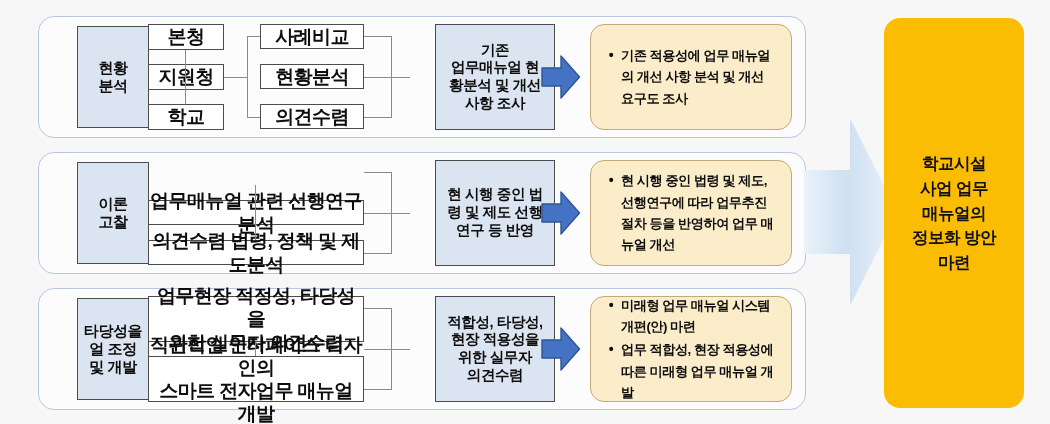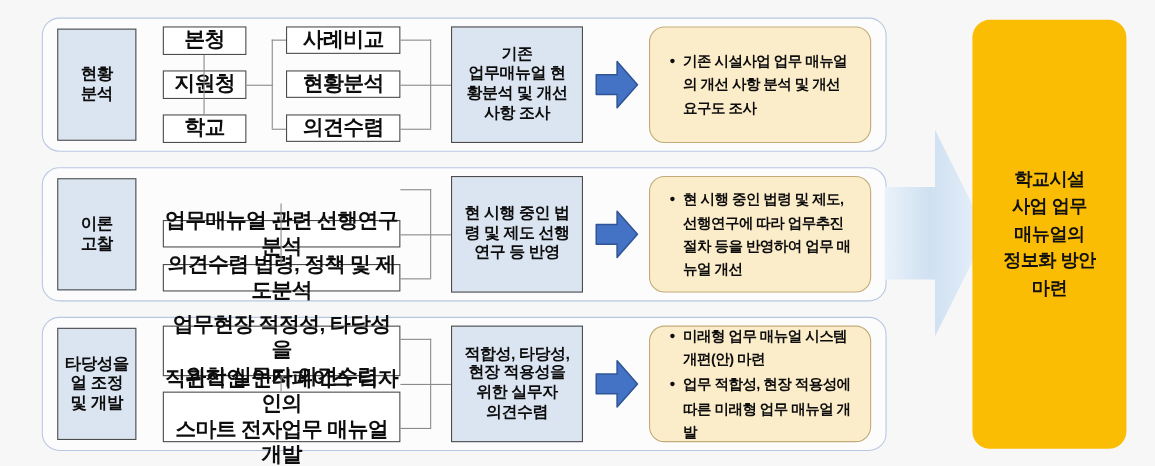--- a/index.html
+++ b/index.html
@@ -27,21 +27,21 @@
   .bx {
     position: absolute;
     border: 1.8px solid #4c4c4c;
     display: flex; align-items: center; justify-content: center;
     text-align: center;
     font-weight: bold;
     color: #0d0d0d;
     line-height: 1.22;
     white-space: pre-line;
   }
-  .blue  { background: #dbe5f1; }
+  .blue  { background: #dbe5f1; margin-left: 25px; }
   .white { background: #ffffff; }
 
   .stage-box { font-size: 15px; letter-spacing: -0.4px; }
   .sub-box   { font-size: 19px; letter-spacing: -0.6px; }
   .mid-box   { font-size: 14.5px; letter-spacing: -0.4px; }
 
   
   .ln { position: absolute; background: #8a8a8a; }
   .ln.h { height: 1.4px; }
   .ln.v { width: 1.4px; }
@@ -126,21 +126,21 @@
   <div class="arrow-blue" style="left:541px; top:54px;">
     <svg viewBox="0 0 40 46" preserveAspectRatio="none">
       <path d="M1,14 L20,14 L20,2 L38.5,23 L20,44 L20,32 L1,32 Z" fill="#4472c4" stroke="#2f5597" stroke-width="1.4" stroke-linejoin="round"></path>
     </svg>
   </div>
 
   <div class="cream" style="left:590px; top:24px; width:202px; height:106px;">
     <ul>
       <li>
         <span class="bullet">•</span>
-        <span class="txt">기존 시설사업 업무 매뉴얼의 개선 사항 분석 및 개선 요구도 조사</span>
+        <span class="txt">기존 적용성에 업무 매뉴얼의 개선 사항 분석 및 개선 요구도 조사</span>
       </li>
     </ul>
   </div>
 
   <div class="row-shell r2"></div>
 
   <div class="bx blue stage-box" style="left:52px; top:162px; width:72px; height:102px;">이론
 고찰</div>
 
   <div class="bx white sub-box" style="left:148px; top:200px; width:216px; height:25px;">업무매뉴얼 관련 선행연구 분석</div>

